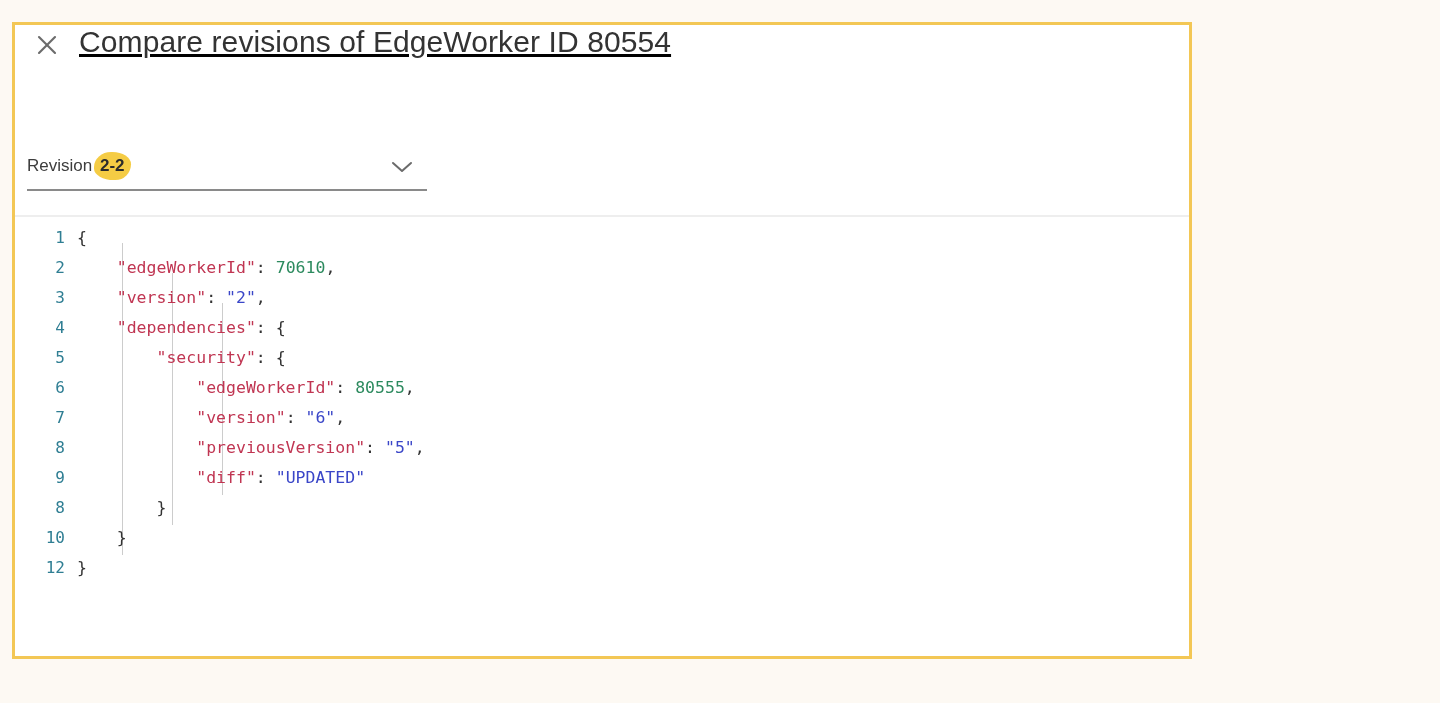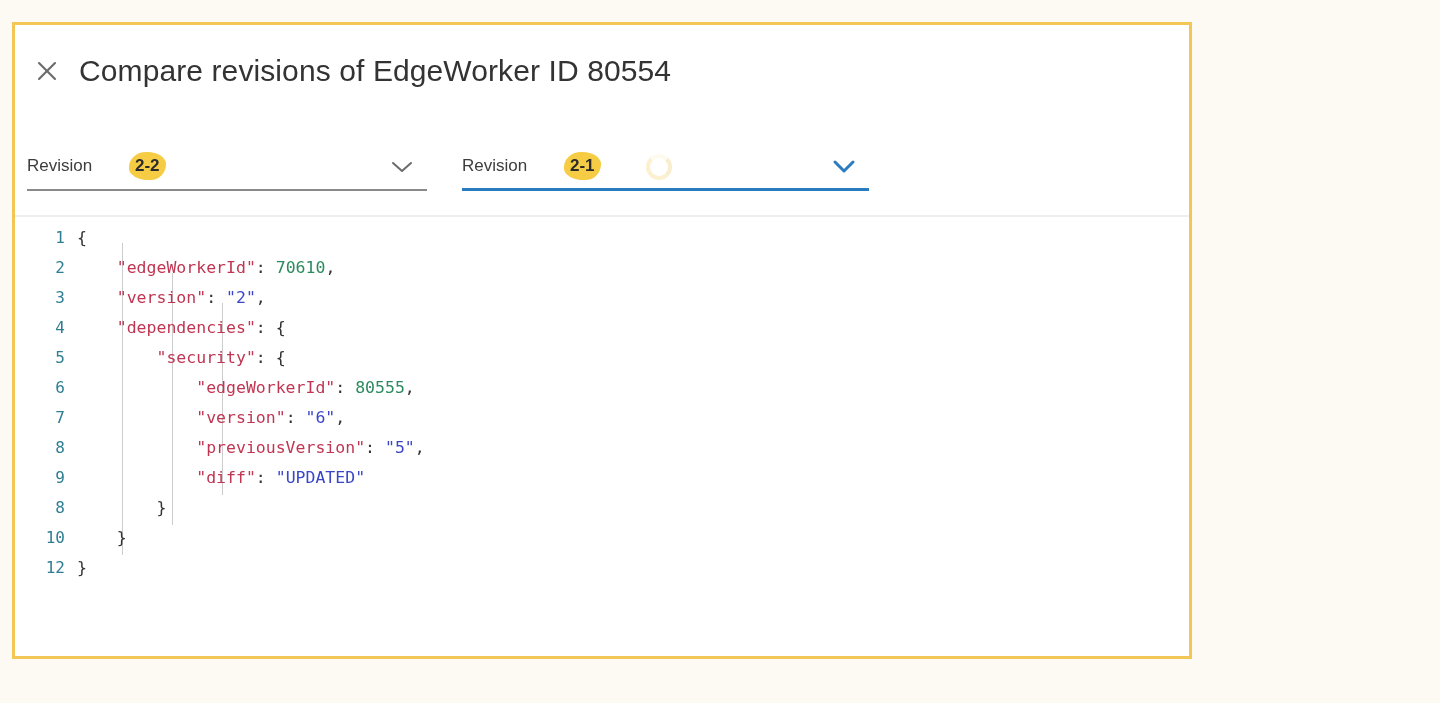--- a/index.html
+++ b/index.html
@@ -33,23 +33,24 @@
     box-sizing: border-box;
     display: flex;
     flex-direction: column;
   }
 
   
   .modal-header {
     height: 92px;
     flex: 0 0 92px;
     display: flex;
-    align-items: center;
+    align-items: flex-start;
     padding-left: 12px;
     box-sizing: border-box;
+    text-decoration: underline;
   }
   .close-btn {
     width: 40px;
     height: 40px;
     display: flex;
     align-items: center;
     justify-content: center;
     cursor: pointer;
     flex: 0 0 40px;
   }
@@ -92,21 +93,20 @@
     z-index: 2;
     white-space: nowrap;
     padding-bottom: 2px;
   }
   .hl {
     position: relative;
     display: inline-block;
     padding: 0 3px;
     color: #2b2b2b;
     font-weight: 600;
-    margin-left: 35px;
   }
   .hl::before {
     content: "";
     position: absolute;
     left: -3px;
     top: -4px;
     right: -3px;
     bottom: -4px;
     background: #f5cc44;
     border-radius: 48% 52% 44% 56% / 55% 45% 58% 42%;
@@ -212,29 +212,20 @@
 
       <div class="select select-1">
         <span class="select-label"><span>Revision</span>&nbsp;<span class="hl">2-2</span></span>
         <span class="chevron">
           <svg width="22" height="14" viewBox="0 0 22 14" aria-hidden="true">
             <polyline points="2,3 11,11 20,3" fill="none" stroke="#6b6b6b" stroke-width="2" stroke-linecap="round" stroke-linejoin="round"></polyline>
           </svg>
         </span>
       </div>
 
-      <div class="select select-2">
-        <span class="select-label"><span>Revision</span>&nbsp;<span class="hl">2-1</span></span>
-        <span class="spinner"></span>
-        <span class="chevron">
-          <svg width="24" height="15" viewBox="0 0 24 15" aria-hidden="true">
-            <polyline points="3,3 12,12 21,3" fill="none" stroke="#2a7bbf" stroke-width="3" stroke-linecap="round" stroke-linejoin="round"></polyline>
-          </svg>
-        </span>
-      </div>
 
     </div>
 
     <div class="code-area">
       <div class="code-inner">
         <div class="guides">
           <div class="guide g1"></div>
           <div class="guide g2"></div>
           <div class="guide g3"></div>
         </div>

